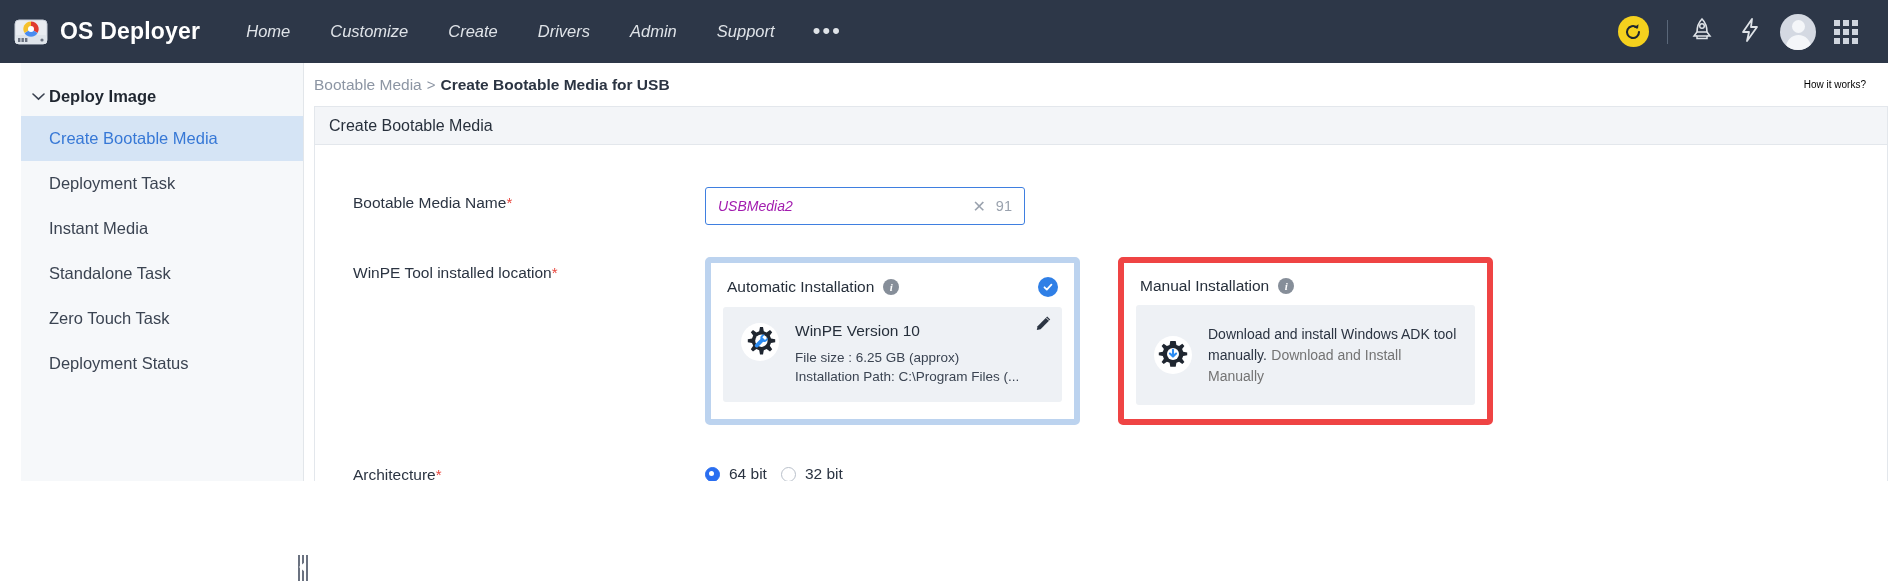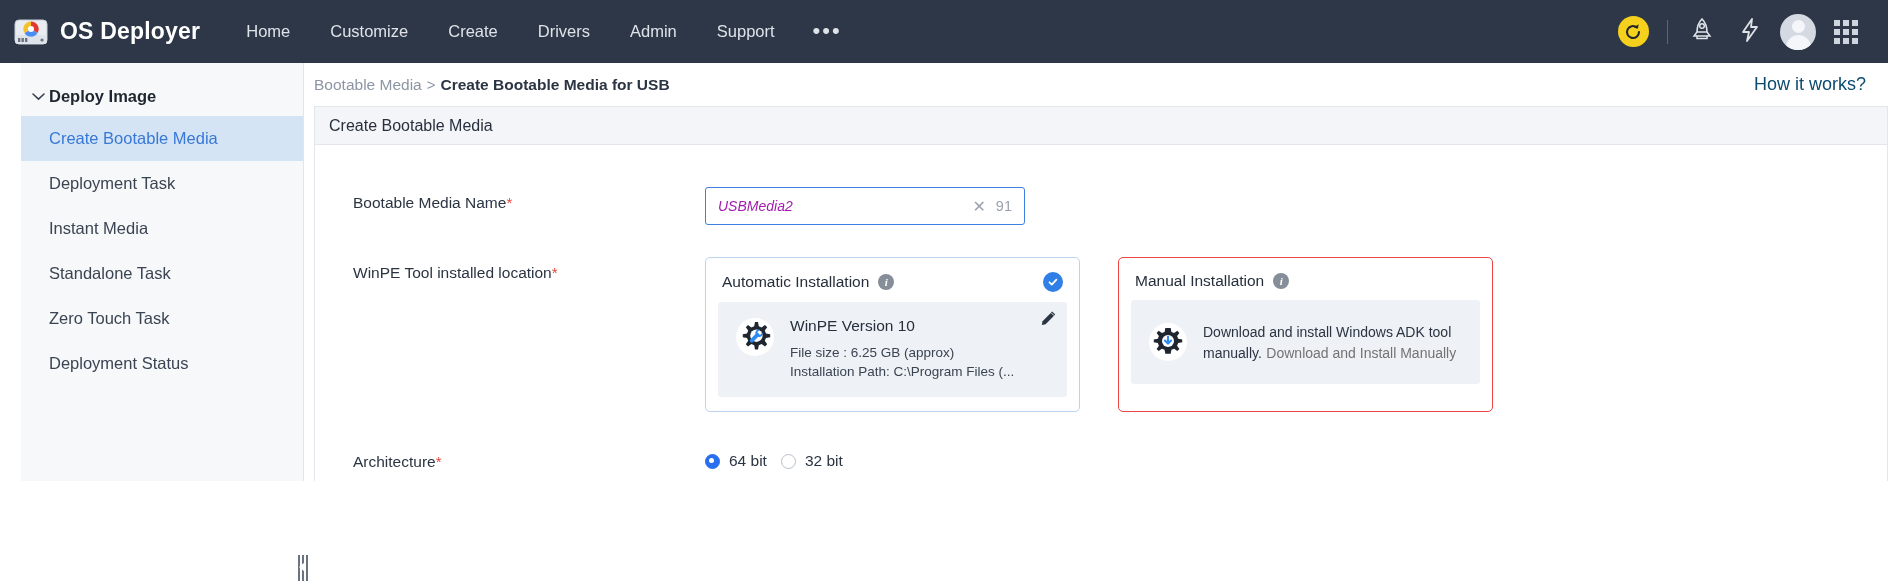--- a/index.html
+++ b/index.html
@@ -33,21 +33,21 @@
     margin-right: 12px;
     flex: 0 0 auto;
   }
   .brand-name {
     color: #ffffff;
     font-size: 23px;
     font-weight: bold;
     letter-spacing: .2px;
     white-space: nowrap;
   }
-  .nav-items { display: flex; align-items: stretch; height: 63px; }
+  .nav-items { display: flex; align-items: stretch; height: 63px; font-style: italic; }
   .nav-item {
     color: #dfe3e8;
     font-size: 16.5px;
     display: flex;
     align-items: center;
     padding: 0 20px;
     height: 63px;
     cursor: pointer;
     white-space: nowrap;
   }
@@ -154,22 +154,22 @@
   .crumbbar {
     height: 43px;
     display: flex; align-items: center;
     padding: 0 22px 0 10px;
   }
   .crumb { font-size: 15.5px; color: #8c95a3; cursor: pointer; }
   .crumb-sep { font-size: 15px; color: #8c95a3; margin: 0 5px; }
   .crumb-cur { font-size: 15.5px; color: #2b3442; font-weight: bold; }
   .howitworks {
     margin-left: auto;
-    font-size: 18px;
-    color: #0c4a6e;
+    font-size: 10px;
+    color: #000000;
     cursor: pointer;
   }
 
   .panel {
     margin: 0 0 0 10px;
     border: 1px solid #e3e7ec;
     border-bottom: none;
     background: #ffffff;
     height: 470px;
     overflow: hidden;
@@ -216,21 +216,21 @@
     font-family: "Liberation Sans", sans-serif;
     font-style: italic;
   }
   .field-clear { color: #9aa2ae; font-size: 16px; cursor: pointer; padding: 0 6px; }
   .field-count { color: #9aa2ae; font-size: 14.5px; min-width: 20px; text-align: right; }
 
   
   .cards { display: flex; gap: 38px; }
   .card {
     width: 375px;
-    border: 1px solid #ef4444;
+    border: 6px solid #ef4444;
     border-radius: 5px;
     padding: 12px 12px 14px 12px;
     background: #fff;
     position: relative;
     cursor: pointer;
   }
   .card.selected { border-color: #bcd3ef; }
   .card-head {
     display: flex; align-items: center;
     padding: 2px 4px 10px 4px;

